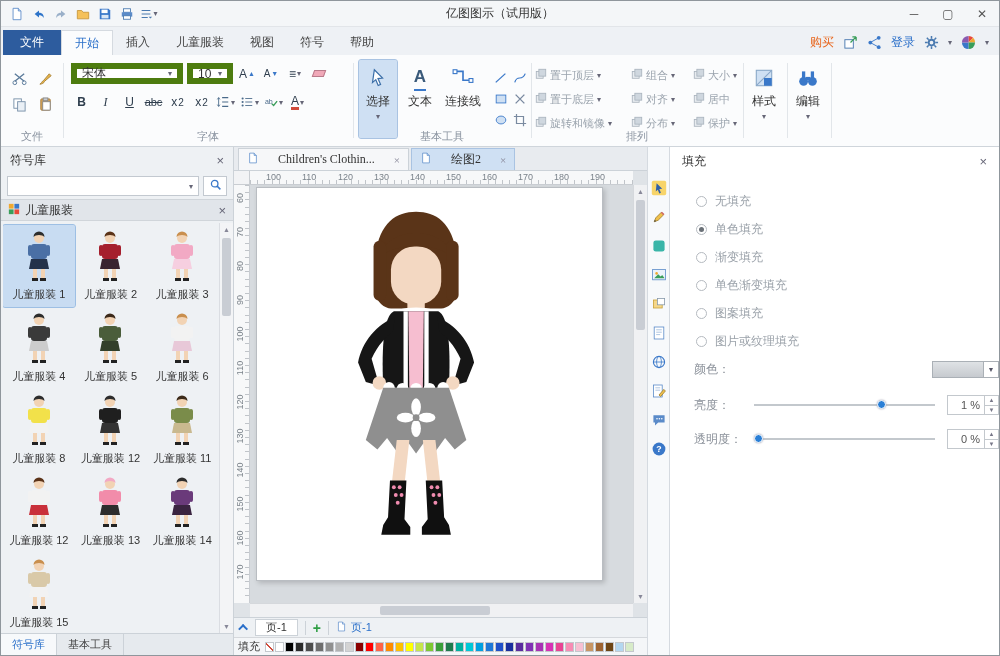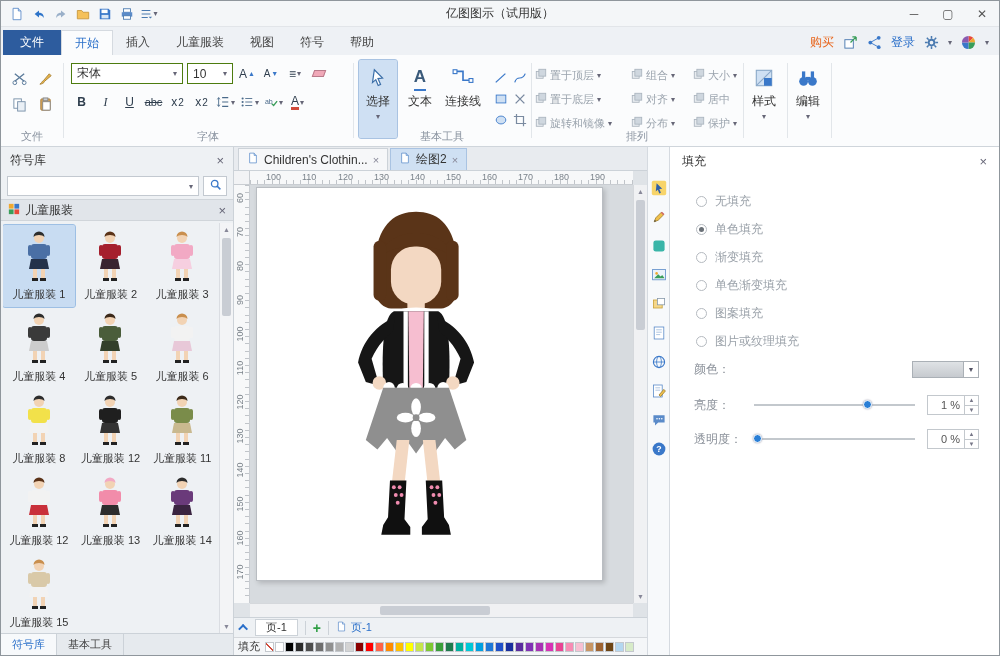--- a/index.html
+++ b/index.html
@@ -38,21 +38,21 @@
             border-bottom:1px solid #cfd5db; }
   .rgroup { position:absolute; top:0; bottom:0; }
   .glabel { position:absolute; bottom:2px; left:0; right:0; text-align:center; color:#8a93a0; font-size:11px; }
   .gsep { position:absolute; top:8px; bottom:8px; width:1px; background:#e2e6ea; }
   .g-clip { left:0; width:62px; }
   .clip-grid { display:grid; grid-template-columns:26px 26px; grid-auto-rows:26px; justify-content:center; padding-top:10px; }
   .sicon { display:flex; align-items:center; justify-content:center; }
   .sicon svg { width:15px; height:15px; }
   .g-font { left:62px; width:290px; }
   .font-row1 { position:absolute; top:8px; left:8px; display:flex; gap:4px; align-items:center; }
-  .combo { height:21px; background:#fff; border:1px solid #4d7c0f; display:flex; align-items:center; padding:0 5px; gap:4px; }
+  .combo { height:21px; background:#fff; border:6px solid #4d7c0f; display:flex; align-items:center; padding:0 5px; gap:4px; }
   .combo .cv { flex:1; color:#333; }
   .font-name { width:112px; }
   .font-size { width:46px; }
   .fbtn { min-width:20px; height:21px; display:flex; align-items:center; justify-content:center; color:#2f3e4e; gap:1px; }
   .font-row2 { position:absolute; top:36px; left:8px; display:flex; gap:3px; align-items:center; }
   .fbtn2 { min-width:21px; height:22px; display:flex; align-items:center; justify-content:center; color:#2f3e4e; gap:1px; }
   .fbtn2 svg, .fbtn svg { width:14px; height:14px; }
   .b-bold { font-weight:bold; }
   .b-italic { font-family:"Liberation Serif",serif; font-style:italic; }
   .b-under { text-decoration:underline; }
@@ -95,22 +95,22 @@
   .gs-arrow { height:13px; display:flex; align-items:center; justify-content:center; font-size:7px; color:#889; }
   .gs-arrow.down { position:absolute; bottom:0; left:0; right:0; }
   .gs-thumb { position:absolute; top:15px; left:2px; right:2px; height:78px; background:#c9cdd4; border-radius:2px; }
   .sp-tabs { position:absolute; bottom:0; left:0; right:0; height:22px; display:flex; border-top:1px solid #ccd2d8; background:#e6eaee; }
   .sp-tab { padding:0 11px; display:flex; align-items:center; font-size:11px; color:#444; border-right:1px solid #ccd2d8; }
   .sp-tab.active { background:#f7f9fb; color:#2a6fc9; }
 
   .canvas-region { position:absolute; left:233px; right:352px; top:146px; bottom:0; background:#dfe3e7; }
   .doc-tabs { position:absolute; top:0; left:0; right:0; height:24px; background:#e8ebef; border-bottom:1px solid #ccd2d8;
               display:flex; align-items:flex-end; padding-left:4px; }
-  .dtab { height:22px; display:flex; align-items:center; gap:5px; padding:0 8px; background:#f6f7f9;
-          border:1px solid #ccd2d8; border-bottom:none; margin-right:2px; color:#333; }
+  .dtab { height:22px; display:flex; align-items:center; gap:19px; padding:0 8px; background:#f6f7f9;
+          border:1px solid #ccd2d8; border-bottom:none; margin-right:2px; color:#333;font-family:Liberation Serif, serif; }
   .dtab.active { background:#cfe0f3; border-color:#a9c3e2; }
   .dtab svg { width:12px; height:12px; }
   .tclose { color:#889; font-size:11px; }
   .ruler-corner { position:absolute; top:24px; left:0; width:16px; height:14px; background:#f2f3f5;
                   border-right:1px solid #c9cdd2; border-bottom:1px solid #c9cdd2; }
   .h-ruler { position:absolute; top:24px; left:16px; right:14px; height:14px; background:#f7f8f9;
              border-bottom:1px solid #c9cdd2; overflow:hidden; }
   .h-ruler::after { content:""; position:absolute; left:0; right:0; bottom:0; height:4px;
                     background:repeating-linear-gradient(90deg,#c0c4c9 0 1px,transparent 1px 7.2px); }
   .h-num { position:absolute; top:1px; font-size:9px; color:#7a828a; }
@@ -150,21 +150,21 @@
                  gap:11px; padding-top:32px; }
   .rs-icon { width:18px; height:18px; display:flex; align-items:center; justify-content:center; }
   .rs-icon svg { width:16px; height:16px; }
 
   .fill-panel { position:absolute; top:146px; bottom:0; right:0; width:330px; background:#fff; border-left:1px solid #d5dae0; }
   .fp-header { height:28px; display:flex; align-items:center; padding:0 12px; }
   .fp-options { position:absolute; top:46px; left:26px; display:flex; flex-direction:column; gap:11px; }
   .fopt { display:flex; align-items:center; gap:8px; color:#9aa1a9; }
   .radio { width:11px; height:11px; border:1px solid #b5bac0; border-radius:50%; background:#fff; position:relative; flex:none; }
   .fopt.selected .radio::after { content:""; position:absolute; inset:2px; border-radius:50%; background:#6a7077; }
-  .fp-row { position:absolute; left:24px; right:20px; display:flex; align-items:center; color:#8a9099; }
+  .fp-row { position:absolute; left:24px; right:0; display:flex; align-items:center; color:#8a9099; }
   .row-color { top:214px; }
   .row-bright { top:248px; }
   .row-opac { top:282px; }
   .fp-label { width:56px; flex:none; }
   .swatch-wrap { margin-left:auto; display:flex; }
   .swatch { width:52px; height:17px; background:linear-gradient(#dfe2e5,#c6cacf); border:1px solid #aab0b6; }
   .sw-dd { width:15px; height:17px; border:1px solid #aab0b6; border-left:none; display:flex; align-items:center; justify-content:center; font-size:7px; color:#556; }
   .slider { flex:1; height:2px; background:#c3c8cd; position:relative; margin:0 12px 0 4px; }
   .knob { position:absolute; top:-4px; width:9px; height:9px; border-radius:50%; background:#2a7fd6; border:1px solid #fff; box-shadow:0 0 2px #99a; }
   .spin { width:52px; height:20px; border:1px solid #c3c8cd; display:flex; align-items:stretch; flex:none; background:#fff; }

